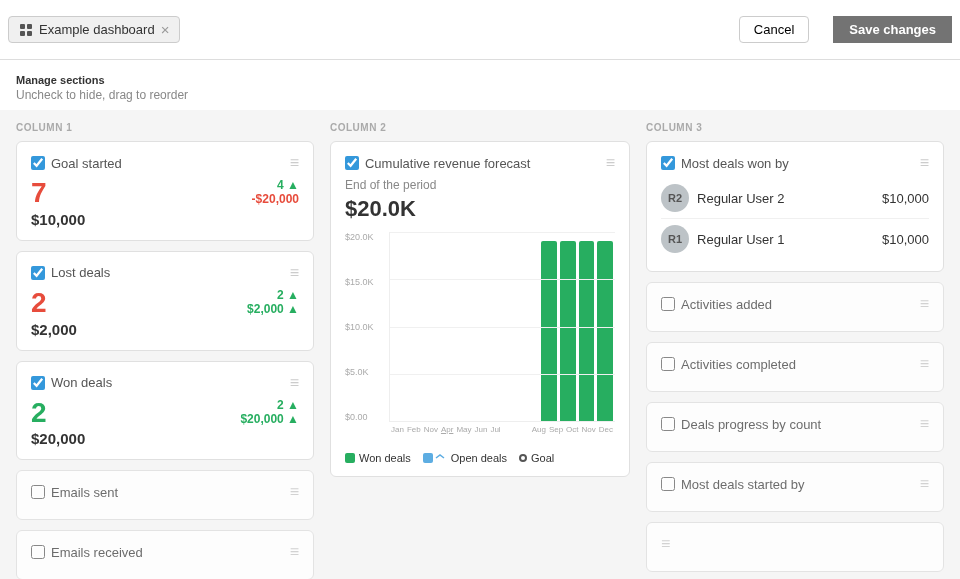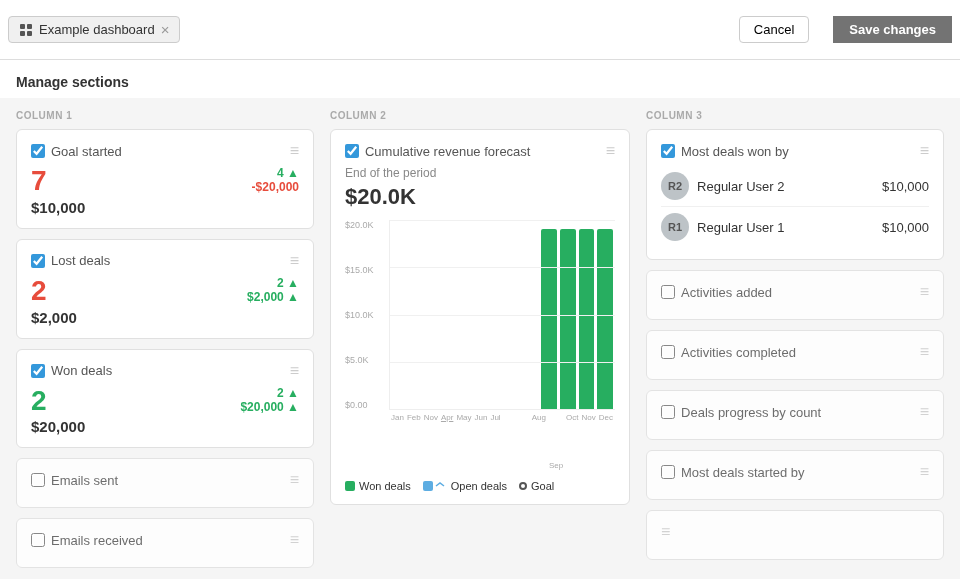--- a/index.html
+++ b/index.html
@@ -19,21 +19,21 @@
     .btn-cancel {
       border: 1px solid #ccc; background: #fff; border-radius: 4px;
       padding: 5px 14px; cursor: pointer; font-size: 13px;
     }
     .btn-save {
       border: none; background: #737373; color: #fff; border-radius: 0;
       padding: 6px 16px; cursor: pointer; font-size: 13px; font-weight: 600;
     }
 
     .header { padding: 14px 16px 8px; background: #fff; }
-    .header h2 { font-size: 14px; font-weight: 700; }
+    .header h2 { font-size: 11px; font-weight: 700; }
     .header p { font-size: 12px; color: #888; margin-top: 2px; }
 
     .columns-area {
       display: flex; gap: 0; padding: 12px 16px; background: #f5f5f5;
       min-height: 530px;
     }
 
     .column { flex: 1; padding: 0 8px; }
     .column:first-child { padding-left: 0; }
     .column:last-child { padding-right: 0; }
@@ -107,20 +107,21 @@
     <span style="font-size:15px;color:#999;cursor:pointer;">×</span>
   </div>
   <div class="top-bar-actions">
     <button class="btn-cancel">Cancel</button>
     <button class="btn-save">Save changes</button>
   </div>
 </div>
 
 <div class="header">
   <h2>Manage sections</h2>
+  <p>Uncheck to hide, drag to reorder</p>
 </div>
 
 <div class="columns-area">
 
   <div class="column">
     <div class="col-label">COLUMN 1</div>
 
     <div class="card">
       <div class="card-header">
         <div class="card-title-row checkbox-row">
@@ -287,21 +288,21 @@
 
             <div style="display:flex;gap:3px;padding:0 2px;margin-top:3px;">
               <div style="flex:1;text-align:center;font-size:8px;color:#aaa;">Jan</div>
               <div style="flex:1;text-align:center;font-size:8px;color:#aaa;">Feb</div>
               <div style="flex:1;text-align:center;font-size:8px;color:#aaa;">Nov</div>
               <div style="flex:1;text-align:center;font-size:8px;color:#aaa;text-decoration:underline;">Apr</div>
               <div style="flex:1;text-align:center;font-size:8px;color:#aaa;">May</div>
               <div style="flex:1;text-align:center;font-size:8px;color:#aaa;">Jun</div>
               <div style="flex:1;text-align:center;font-size:8px;color:#aaa;">Jul</div>
               <div style="flex:1;text-align:center;font-size:8px;color:#aaa;margin-left:28px;">Aug</div>
-              <div style="flex:1;text-align:center;font-size:8px;color:#aaa;margin-top:48px;">Sep</div>
+              <div style="flex:1;text-align:center;font-size:8px;color:#aaa;">Sep</div>
               <div style="flex:1;text-align:center;font-size:8px;color:#aaa;">Oct</div>
               <div style="flex:1;text-align:center;font-size:8px;color:#aaa;">Nov</div>
               <div style="flex:1;text-align:center;font-size:8px;color:#aaa;">Dec</div>
             </div>
           </div>
         </div>
 
         <div class="legend" style="margin-top:10px;">
           <div class="legend-item">
             <div class="legend-dot" style="background:#27ae60;"></div>

